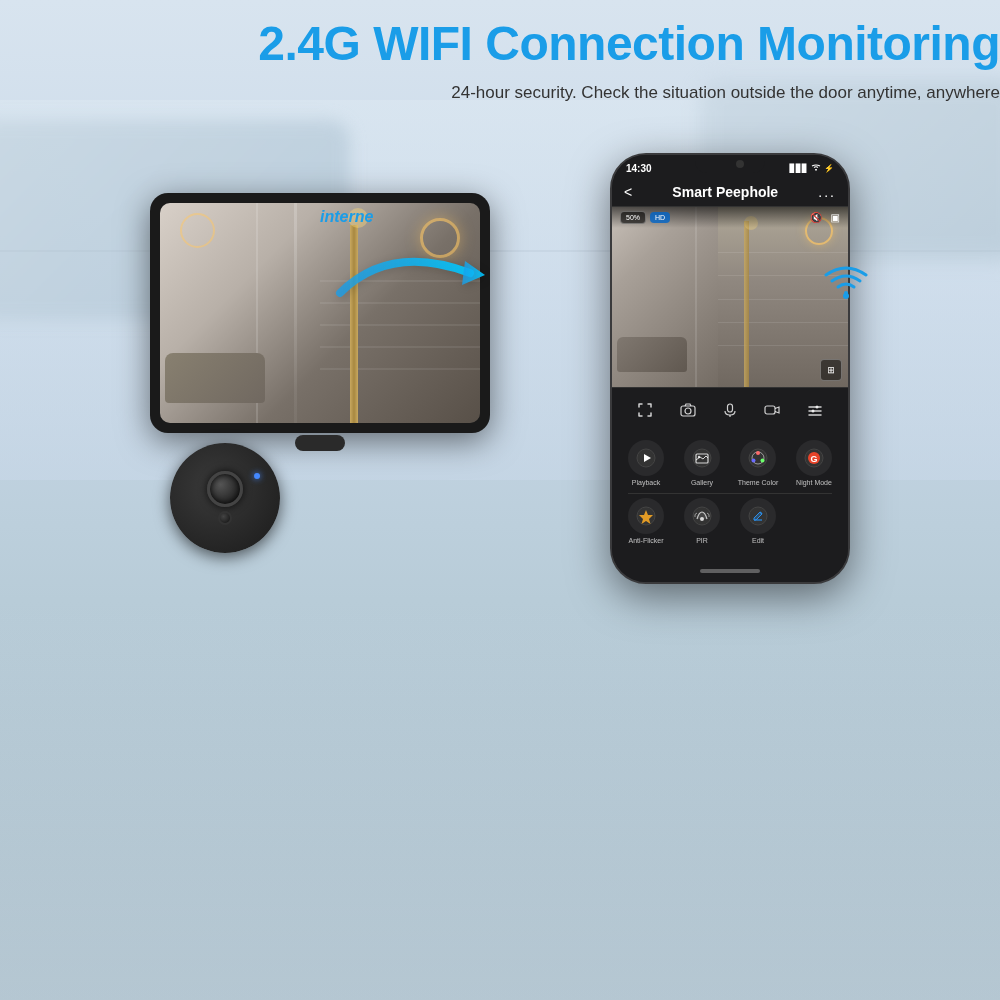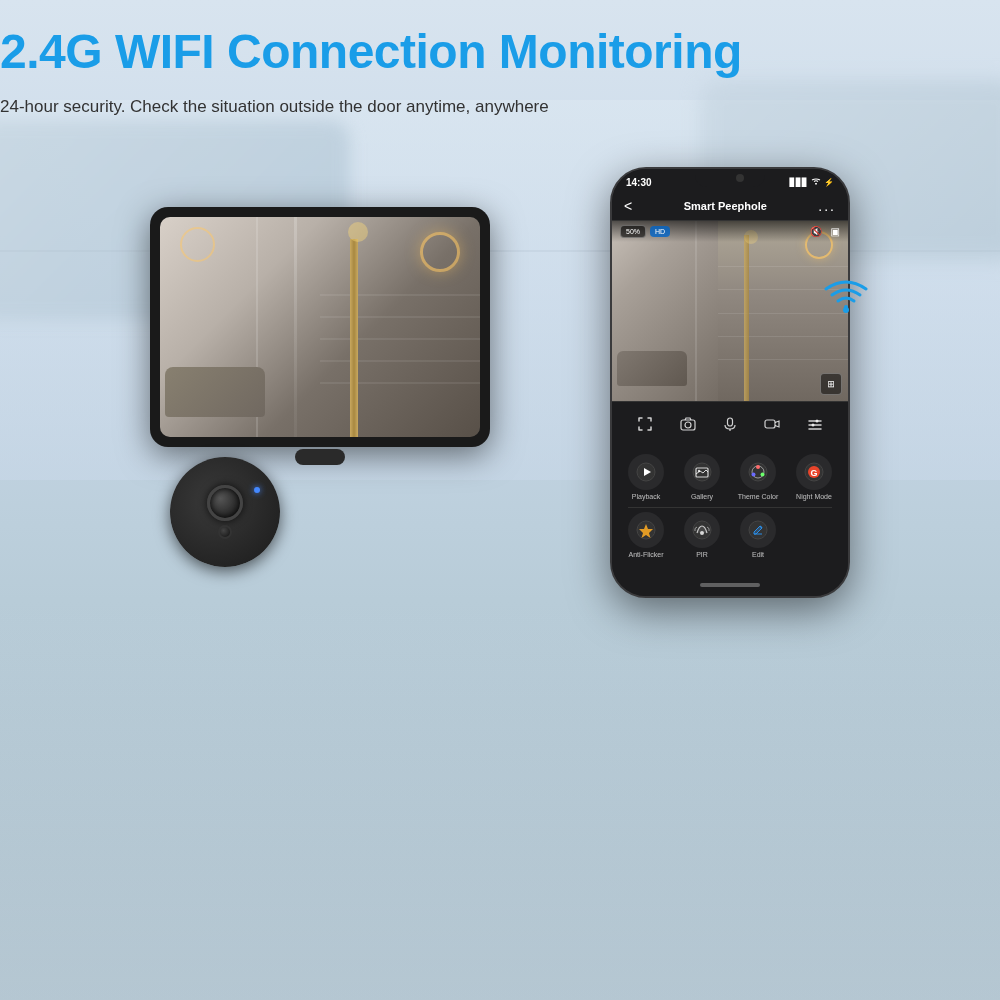--- a/index.html
+++ b/index.html
@@ -52,36 +52,36 @@
 
     .content-wrapper {
       position: relative;
       z-index: 1;
       width: 100%;
       height: 100%;
     }
 
     
     .header-section {
-      text-align: left;
-      padding-top: 26px;
+      text-align: right;
+      padding-top: 18px;
     }
 
     .main-title {
       font-size: 48px;
       font-weight: 900;
       color: #1a9de8;
       line-height: 1.1;
       letter-spacing: -0.5px;
     }
 
     .sub-title {
       font-size: 17px;
       color: #333;
-      margin-top: 18px;
+      margin-top: 12px;
       font-weight: 400;
     }
 
     
     .product-area {
       display: flex;
       align-items: flex-start;
       justify-content: center;
       margin-top: 30px;
       gap: 0;
@@ -334,21 +334,21 @@
     .app-header {
       background: #1c1c1e;
       padding: 6px 12px;
       display: flex;
       align-items: center;
       justify-content: space-between;
       border-bottom: 1px solid #333;
     }
 
     .app-header-title {
-      font-size: 11px;
+      font-size: 14px;
       font-weight: 600;
       color: white;
       text-align: center;
       flex: 1;
     }
 
     .app-back-btn {
       color: white;
       font-size: 14px;
       font-weight: 300;
@@ -643,20 +643,33 @@
         <div class="monitor-button"></div>
       </div>
 
       <div class="camera-module">
         <div class="camera-lens"></div>
         <div class="camera-small-lens"></div>
         <div class="camera-indicator"></div>
       </div>
     </div>
 
+    <div class="internet-arrow">
+      <span class="arrow-label">interne</span>
+      <svg class="arrow-svg" width="160" height="80" viewBox="0 0 160 80">
+        <defs>
+          <linearGradient id="arrowGrad" x1="0%" y1="0%" x2="100%" y2="0%">
+            <stop offset="0%" style="stop-color:#1a9de8;stop-opacity:0.8"></stop>
+            <stop offset="100%" style="stop-color:#00c8ff;stop-opacity:0.9"></stop>
+          </linearGradient>
+        </defs>
+        <path d="M10,60 Q60,10 140,40" stroke="url(#arrowGrad)" stroke-width="8" fill="none" stroke-linecap="round"></path>
+        <polygon points="135,28 155,42 132,52" fill="url(#arrowGrad)"></polygon>
+      </svg>
+    </div>
 
     <div class="wifi-above-phone">
       <svg width="48" height="38" viewBox="0 0 48 38">
         <path d="M24,30 L24,32" stroke="#1a9de8" stroke-width="4" stroke-linecap="round" fill="none"></path>
         <path d="M16,24 Q24,18 32,24" stroke="#1a9de8" stroke-width="3" stroke-linecap="round" fill="none"></path>
         <path d="M10,18 Q24,8 38,18" stroke="#1a9de8" stroke-width="3" stroke-linecap="round" fill="none"></path>
         <path d="M4,12 Q24,-2 44,12" stroke="#1a9de8" stroke-width="3" stroke-linecap="round" fill="none"></path>
         <circle cx="24" cy="33" r="3" fill="#1a9de8"></circle>
       </svg>
     </div>

